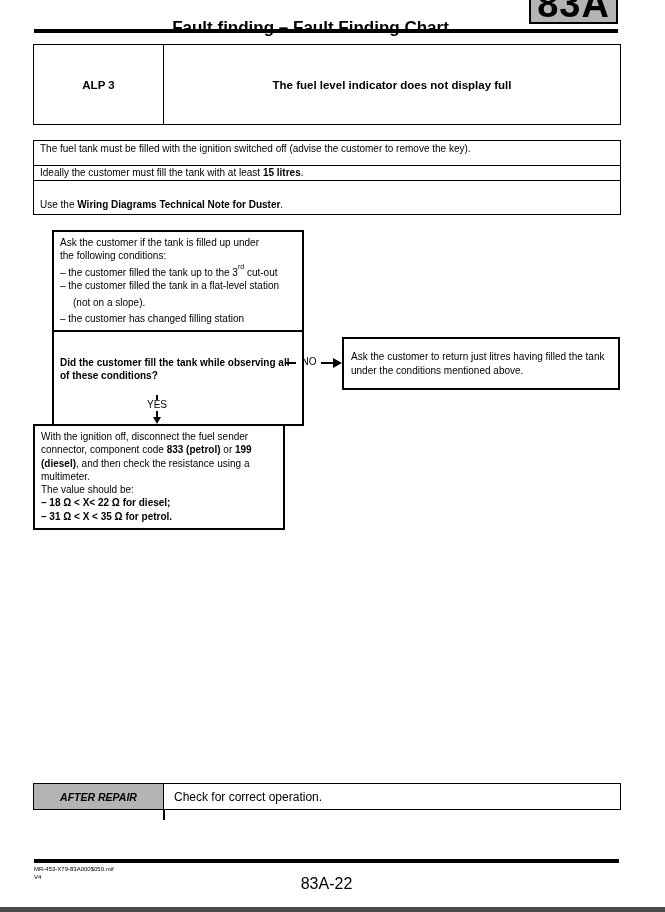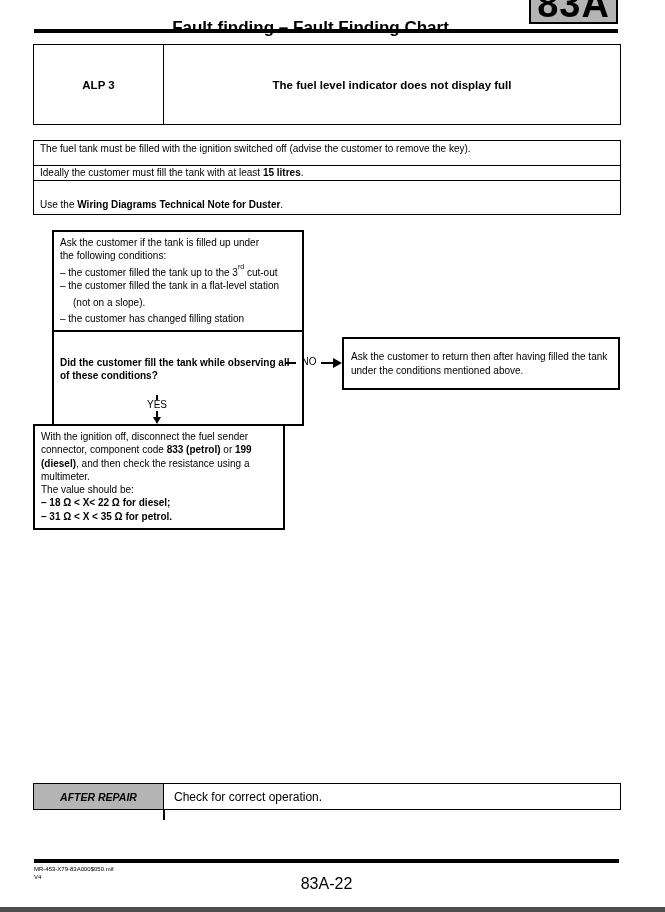--- a/index.html
+++ b/index.html
@@ -99,21 +99,21 @@
     </div>
     <div class="q-decision">Did the customer fill the tank while observing all of these conditions?</div>
   </div>
 
   <div class="conn-h" style="left:285px;top:362px;width:11px;"></div>
   <div class="conn-label" style="left:296px;top:356px;width:26px;">NO</div>
   <div class="conn-h" style="left:321px;top:362px;width:13px;"></div>
   <div class="arrow-right" style="left:333px;top:358px;"></div>
 
   <div class="flowbox advice-box">
-    <span>Ask the customer to return then after having filled the tank under the conditions mentioned above.</span>
+    <span>Ask the customer to return just litres having filled the tank under the conditions mentioned above.</span>
   </div>
 
   <div class="conn-v" style="left:156px;top:395px;height:5px;"></div>
   <div class="conn-label" style="left:140px;top:399px;width:34px;">YES</div>
   <div class="conn-v" style="left:156px;top:411px;height:7px;"></div>
   <div class="arrow-down" style="left:152.5px;top:417px;"></div>
 
   <div class="flowbox action-box">
     <div><span>With the ignition off, disconnect the fuel sender connector, component code </span><span class="b">833 (petrol)</span><span> or </span><span class="b">199 (diesel)</span><span>, and then check the resistance using a multimeter.</span></div>
     <div>The value should be:</div>

